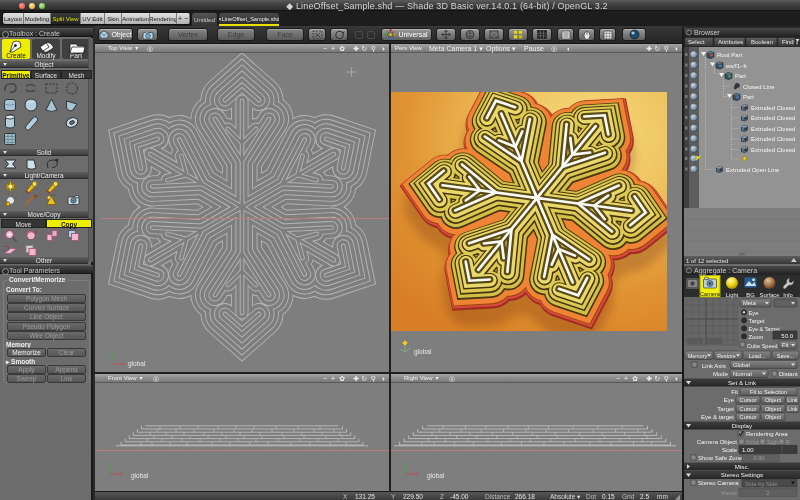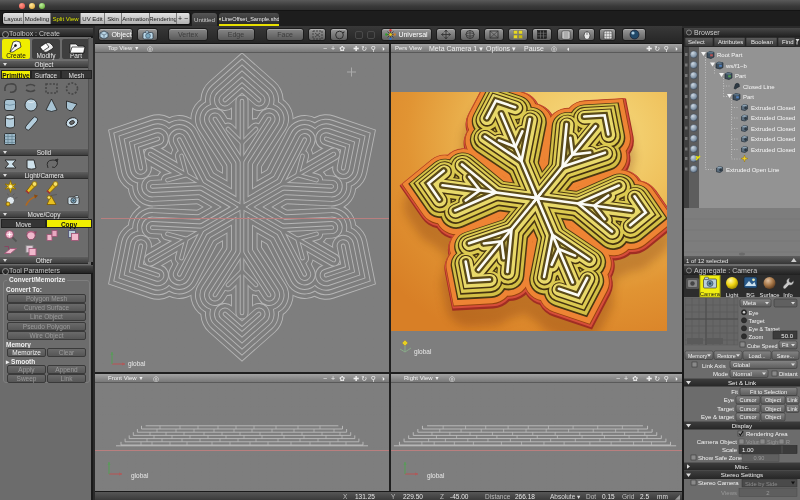--- a/index.html
+++ b/index.html
@@ -42,20 +42,21 @@
 #statusbar{left:95px;top:491px;width:587px;height:9px;background:linear-gradient(#565656,#3a3a3a);border-top:1px solid #191919;color:#e8e8e8;font-size:6.5px;line-height:9px;}
 .sv{position:absolute;top:0;}
 .slab{color:#bdbdbd;}
 </style></head><body>
 <div id="app">
 
   <div id="titlebar" class="abs">
     <div class="tl" style="left:19px;background:radial-gradient(circle at 35% 30%,#ff9a8a,#e2463d);"></div>
     <div class="tl" style="left:29px;background:radial-gradient(circle at 35% 30%,#ffe9a0,#dfa123);"></div>
     <div class="tl" style="left:39px;background:radial-gradient(circle at 35% 30%,#c0f0a0,#57a524);"></div>
+    <div id="title">◆︎ LineOffset_Sample.shd — Shade 3D Basic ver.14.0.1 (64-bit) / OpenGL 3.2</div>
   </div>
 
   <div id="tabrow" class="abs">
     <div id="wstabs">
       <div class="wstab" style="width:21px;">Layout</div>
         <div class="wstab" style="width:27px;">Modeling</div>
         <div class="wstab sel" style="width:30px;">Split View</div>
         <div class="wstab" style="width:24px;">UV Edit</div>
         <div class="wstab" style="width:17px;">Skin</div>
         <div class="wstab" style="width:28px;">Animation</div>

